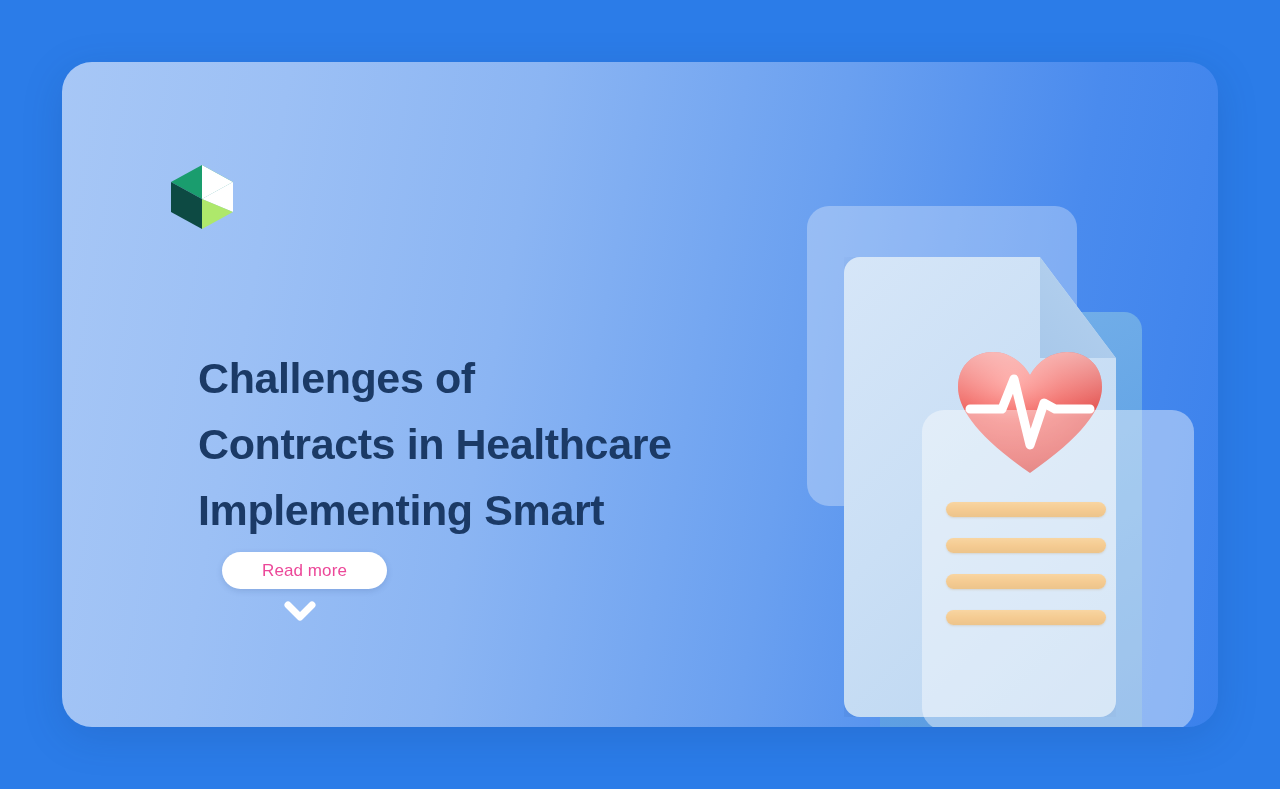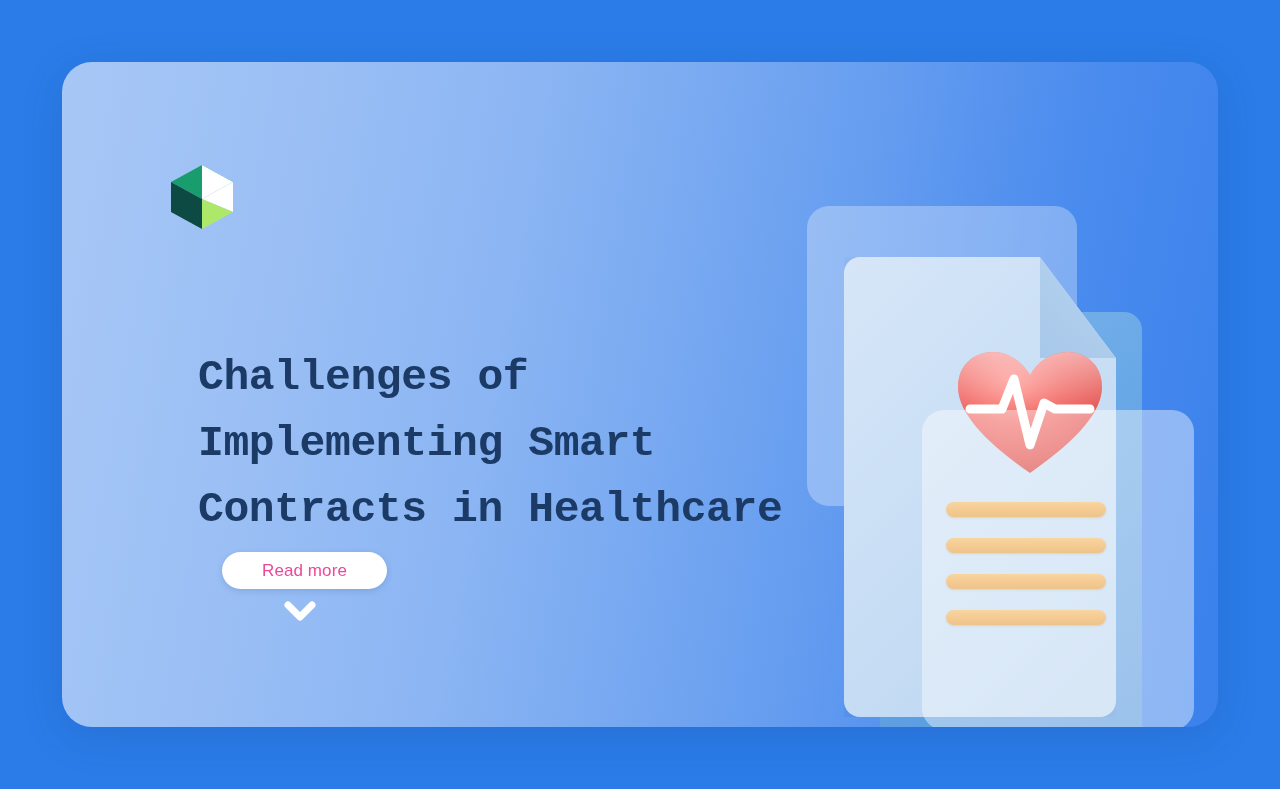--- a/index.html
+++ b/index.html
@@ -49,21 +49,21 @@
     position: absolute;
     left: 136px;
     top: 283px;
     width: 600px;
     font-size: 43px;
     line-height: 66px;
     font-weight: bold;
     color: #1b3a66;
     letter-spacing: -0.4px;
   }
-  #headline .hl-line { display: block; white-space: nowrap; font-family: Liberation Mono, monospace; }
+  #headline .hl-line { display: block; white-space: nowrap; }
 
   #read-more-button {
     position: absolute;
     left: 160px;
     top: 490px;
     width: 165px;
     height: 37px;
     border: none;
     border-radius: 19px;
     background: #ffffff;
@@ -232,22 +232,22 @@
     <polygon points="35,3 66,20 35,37" fill="#ffffff" opacity="0"></polygon>
     <polygon points="36,4 65,20 36,36" fill="#ffffff" opacity="0"></polygon>
     <polygon points="35,37 66,20 66,20" fill="none"></polygon>
     <polygon points="35,3 66,20 35,37 35,3" fill="#ffffff" opacity="0"></polygon>
     <polygon points="35,37 66,20 35,3 35,37" fill="#ffffff" opacity="0"></polygon>
     <polygon points="66,20 35,3 35,37" fill="#ffffff"></polygon>
   </svg>
 
   <h1 id="headline">
     <span class="hl-line">Challenges of</span>
+    <span class="hl-line">Contracts in Healthcare</span>
     <span class="hl-line">Implementing Smart</span>
-    <span class="hl-line">Contracts in Healthcare</span>
   </h1>
 
   <button id="read-more-button">Read more</button>
 
   <svg id="scroll-chevron" viewBox="0 0 36 30">
     <polyline points="6,9 18,21 30,9" fill="none" stroke="#ffffff" stroke-width="7" stroke-linecap="round" stroke-linejoin="round"></polyline>
   </svg>
 
 </div>
 

